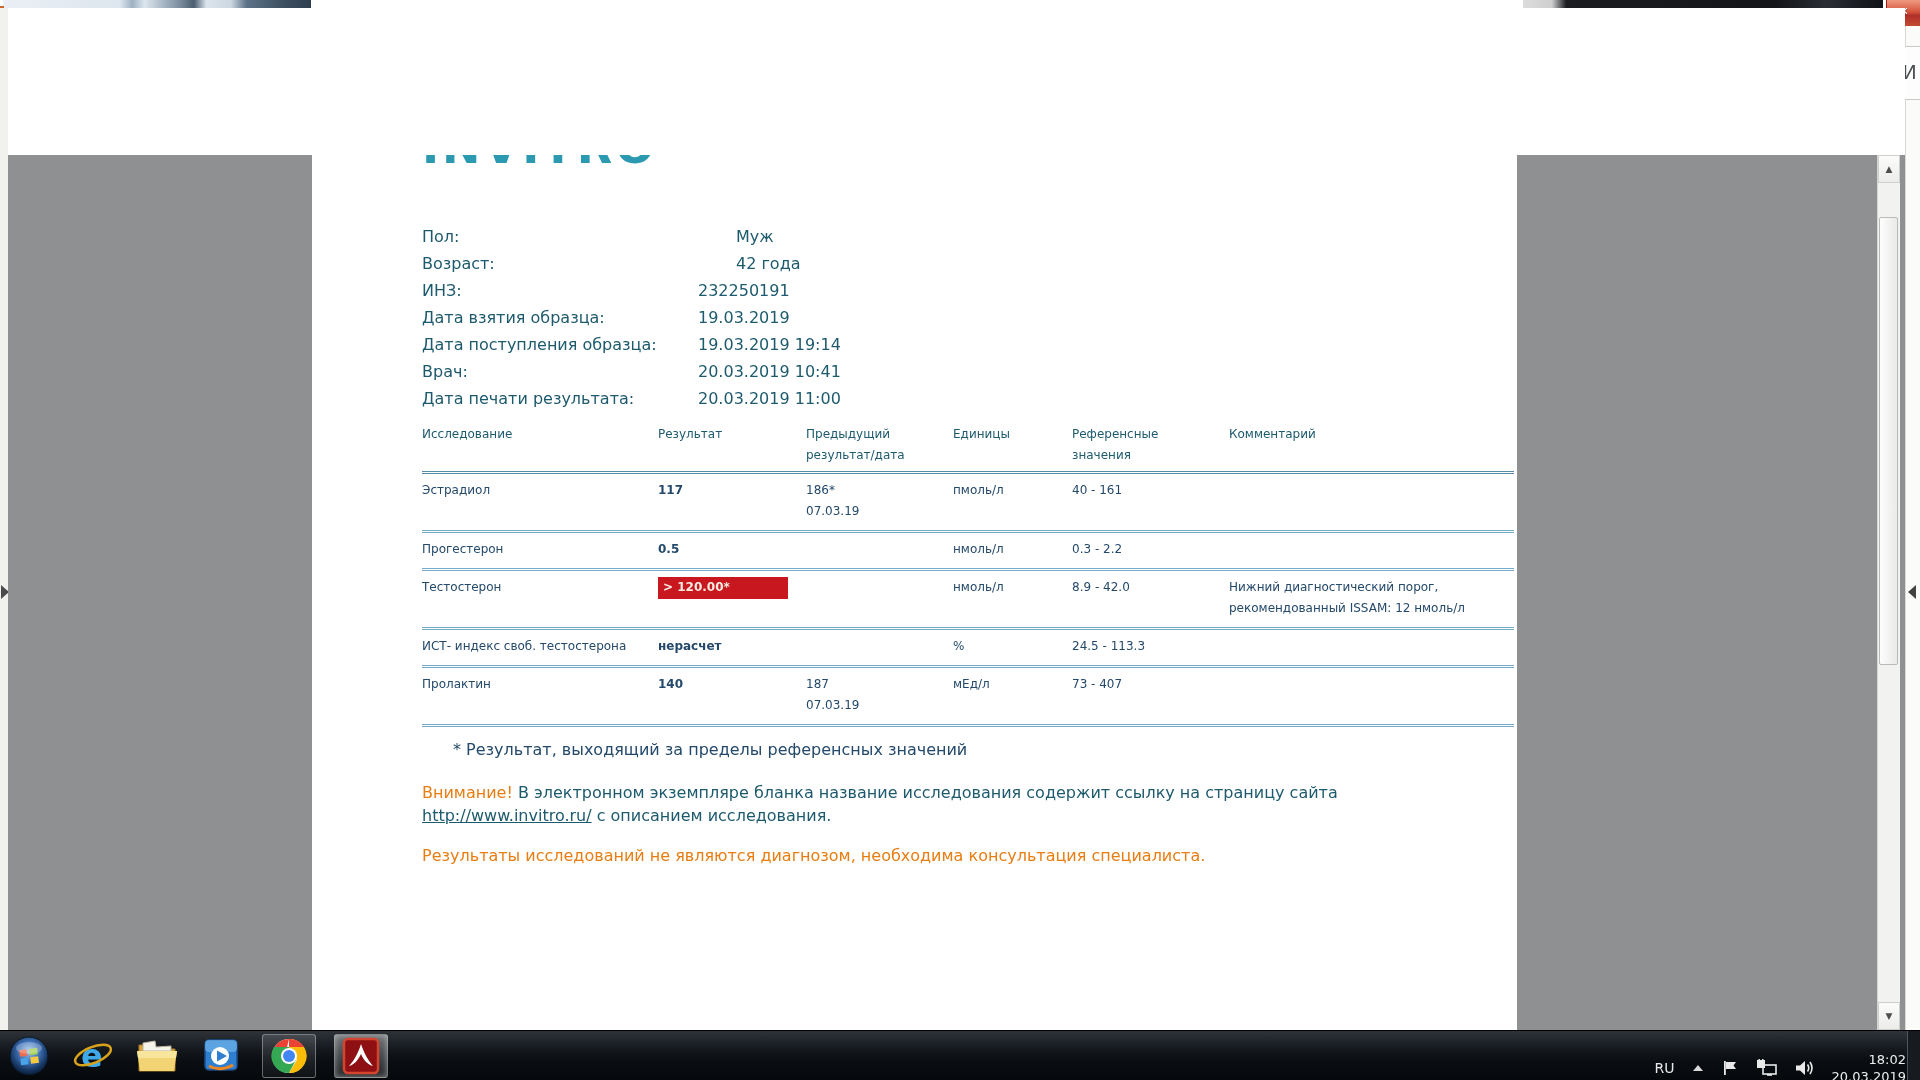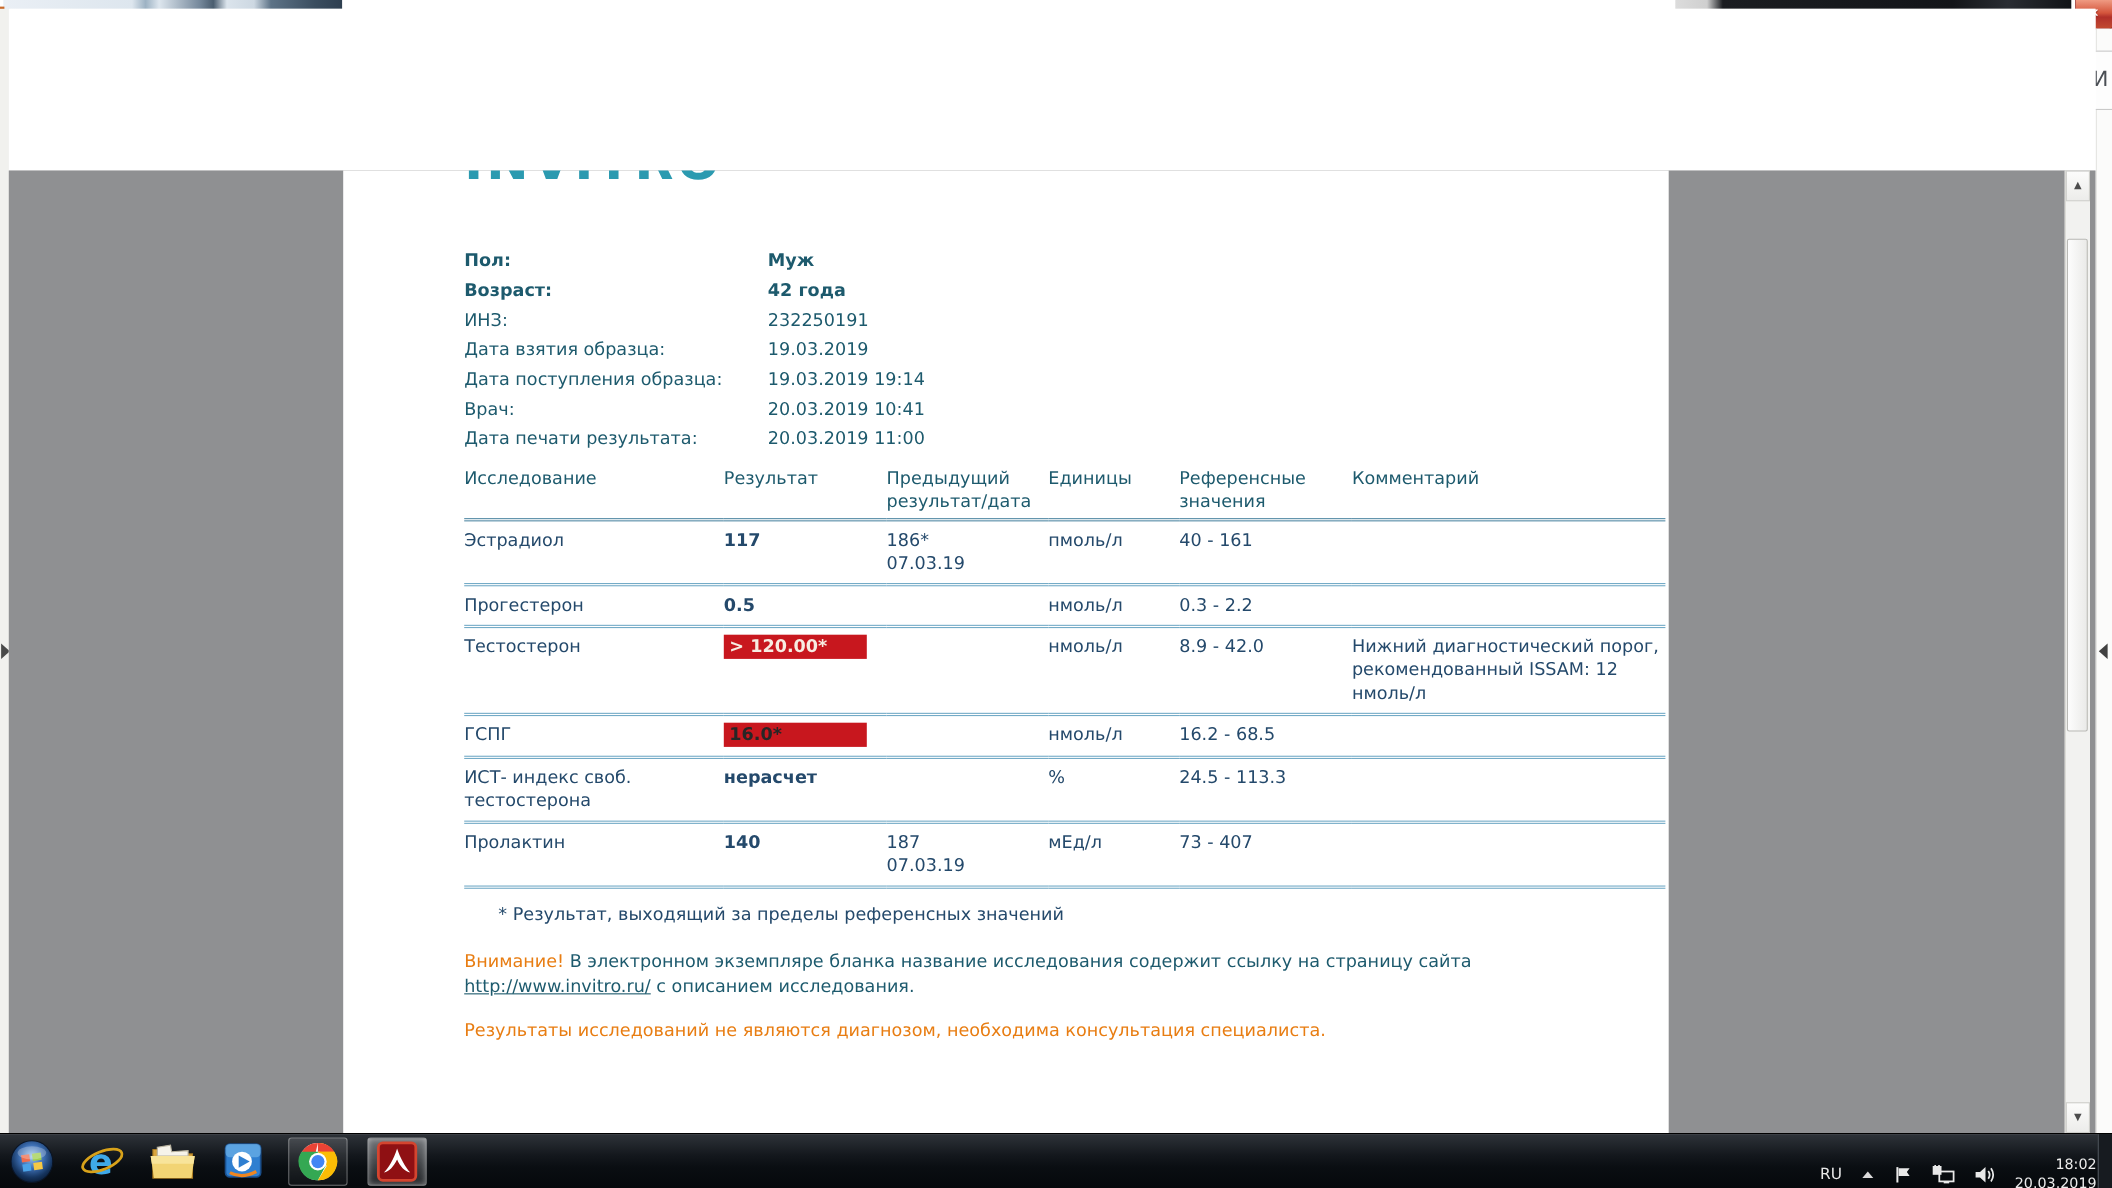--- a/index.html
+++ b/index.html
@@ -33,24 +33,24 @@
 
   
   .logo-clip{height:14px;overflow:hidden;}
   .logo-clip span{display:block;font-size:46px;line-height:46px;font-weight:bold;letter-spacing:3px;
     color:#2b9ab0;margin-top:-31px;}
 
   
   .info-block{margin-top:54px;}
   .info-row{display:flex;font-size:16px;line-height:27px;color:var(--teal);}
   .info-row .info-label{width:276px;flex:none;}
-  .info-row.bold{font-weight:bold;}
-
-  
-  table.results{margin-top:12px;border-collapse:collapse;table-layout:fixed;width:1092px;font-size:16px;}
+  .info-row.bold{font-weight:normal;gap:38px;}
+
+  
+  table.results{margin-top:12px;border-collapse:collapse;table-layout:fixed;width:1092px;font-size:12px;}
   table.results th{font-weight:normal;color:var(--teal);text-align:left;vertical-align:top;
     white-space:pre-line;padding:0 0 5px 0;line-height:21px;}
   table.results thead tr{border-bottom:3px double #548aa5;}
   table.results tbody tr{border-bottom:3px double #74abc7;}
   table.results td{vertical-align:top;padding:6px 6px 8px 0;line-height:21px;color:var(--navy);}
   td.c-name{color:var(--link-blue);}
   td.c-result{font-weight:bold;color:#17176e;}
   td.c-prev,td.c-comment{white-space:pre-line;margin-left:21px;}
   td.c-comment{color:var(--teal);}
   .hl{display:inline-block;min-width:130px;box-sizing:border-box;background:var(--alert-red);padding:0 5px 1px 5px;}
@@ -196,28 +196,20 @@
 
   <tr>
     <td class="c-name">Тестостерон</td>
     <td class="c-result"><span class="res hl red-white">&gt; 120.00*</span></td>
     <td class="c-prev"></td>
     <td class="c-units">нмоль/л</td>
     <td class="c-ref">8.9 - 42.0</td>
     <td class="c-comment">Нижний диагностический порог, рекомендованный ISSAM: 12 нмоль/л</td>
   </tr>
 
-  <tr>
-    <td class="c-name">ГСПГ</td>
-    <td class="c-result"><span class="res hl red-dark">16.0*</span></td>
-    <td class="c-prev"></td>
-    <td class="c-units">нмоль/л</td>
-    <td class="c-ref">16.2 - 68.5</td>
-    <td class="c-comment"></td>
-  </tr>
 
   <tr>
     <td class="c-name">ИСТ- индекс своб. тестостерона</td>
     <td class="c-result"><span class="res">нерасчет</span></td>
     <td class="c-prev"></td>
     <td class="c-units">%</td>
     <td class="c-ref">24.5 - 113.3</td>
     <td class="c-comment"></td>
   </tr>
 

